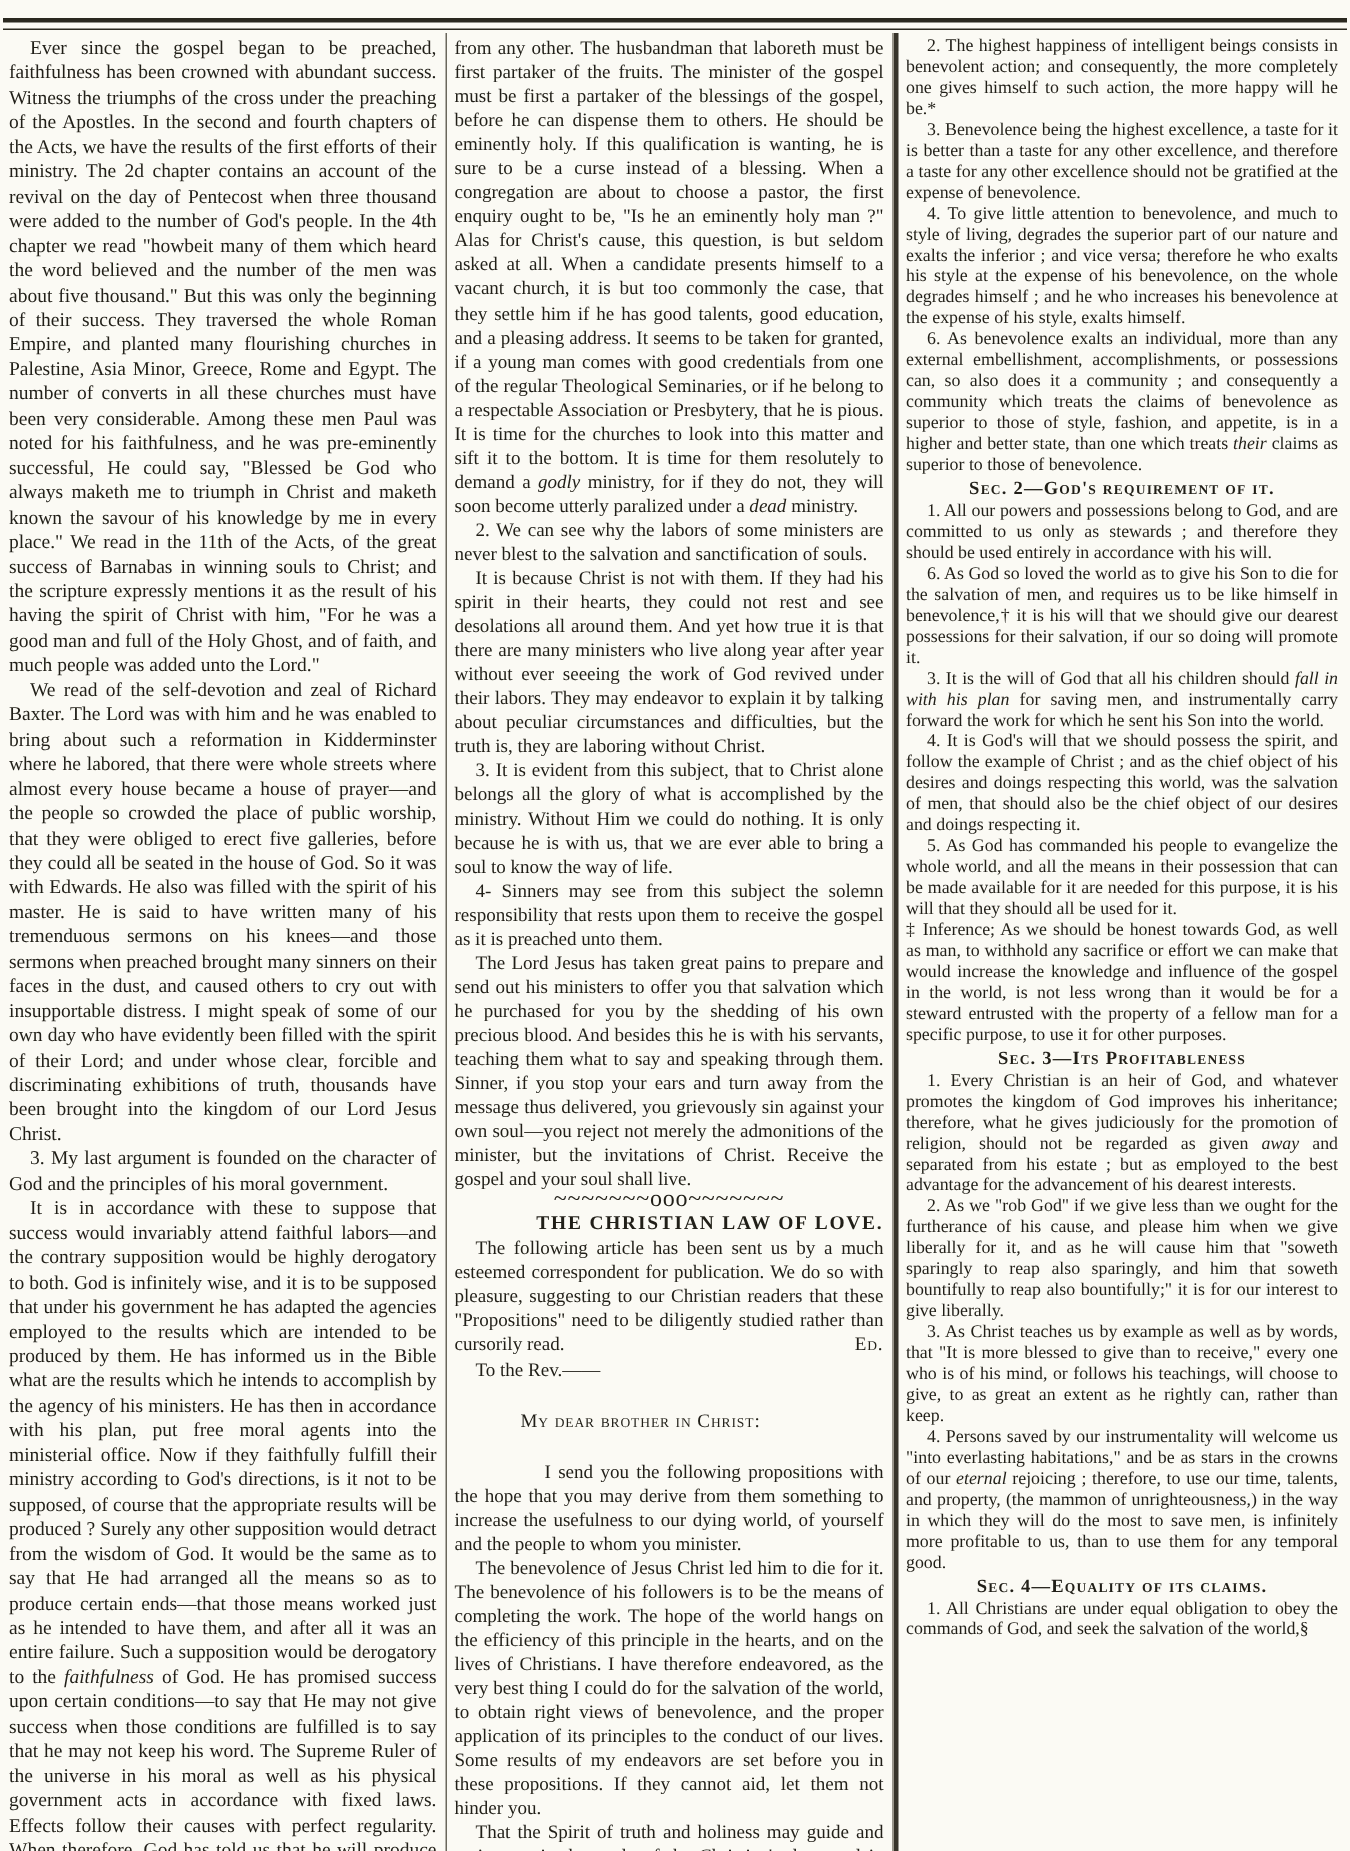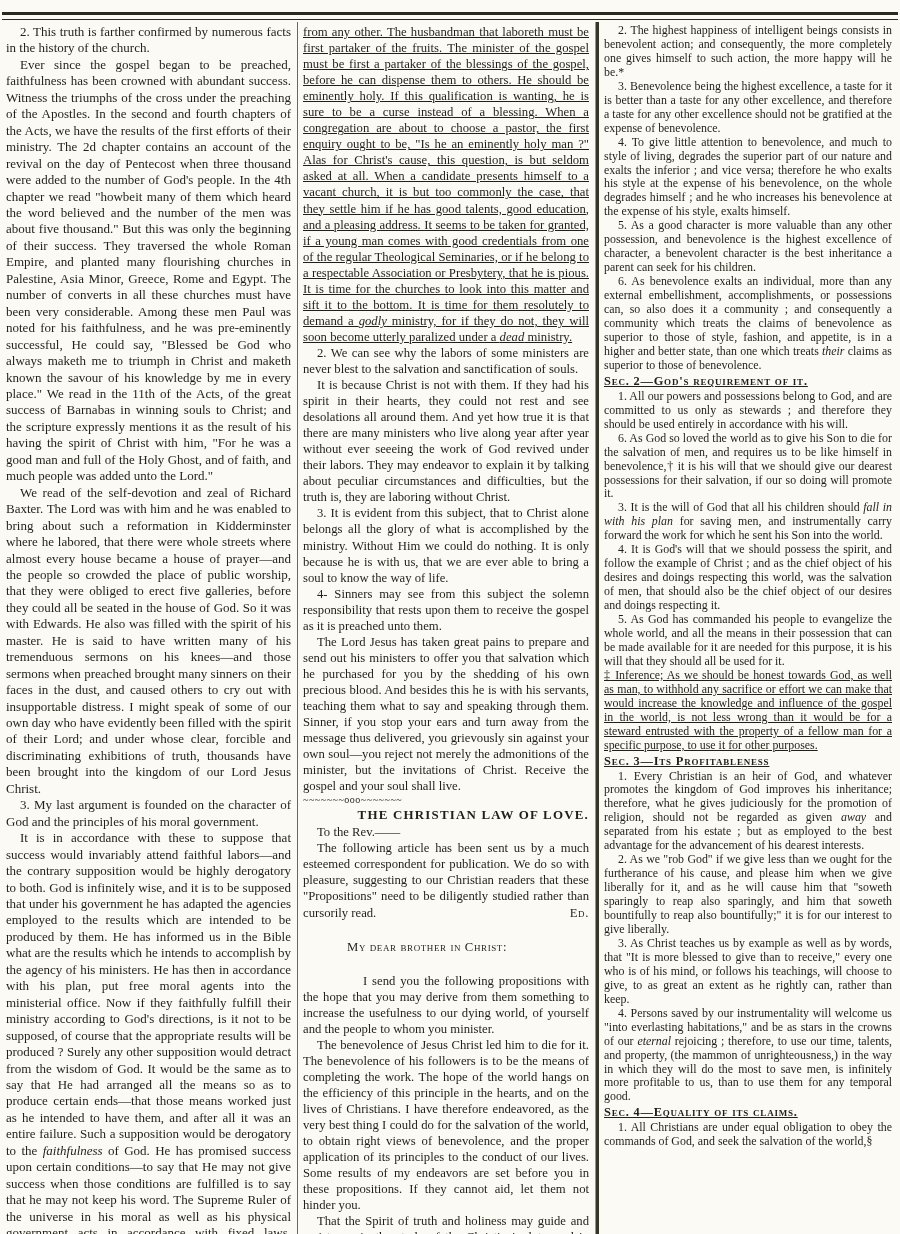--- a/index.html
+++ b/index.html
@@ -15,71 +15,69 @@
     border-top:3px solid #2a281f;border-bottom:1px solid #2a281f;
   }
   .columns{display:flex;align-items:stretch;padding:0 1px;}
   .col{box-sizing:border-box;text-align:justify;padding:2px 6px 0 5px;}
   .col-left{width:296px;font-size:13px;line-height:16.45px;}
   .col-middle{width:297px;font-size:12.7px;line-height:16.05px;}
   .col-right{width:299px;font-size:11.9px;line-height:13.95px;}
   .divider{width:1px;background:#6a675c;}
   .divider.heavy{width:3px;background:#37342a;border-left:1px solid #9a968a;}
   p.paragraph{margin:0;text-indent:14px;}
-  p.paragraph.noindent{text-indent:0;text-decoration:underline;}
+  p.paragraph.noindent{text-indent:0;}
   p.paragraph.bigindent{text-indent:60px;}
   h3.heading-caps{
     margin:1px 0;text-align:right;font-variant:small-caps;
     font-weight:bold;letter-spacing:1.2px;font-size:1.02em;
   }
   h4.subheading{
-    margin:2px 0 1px 0;font-variant:small-caps;
-    font-weight:600;letter-spacing:0.8px;font-size:1.04em;text-decoration:underline;
+    margin:2px 0 1px 0;text-align:center;font-variant:small-caps;
+    font-weight:600;letter-spacing:0.8px;font-size:1.04em;
   }
-  .ornament{letter-spacing:0.5px;line-height:12px;font-size:10px;}
+  .ornament{text-align:center;letter-spacing:0.5px;line-height:12px;font-size:16px;}
   p.salutation{margin:18px;text-indent:26px;font-variant:small-caps;letter-spacing:0.6px;}
   .ed-sig{float:right;font-variant:small-caps;letter-spacing:0.6px;}
   i{font-style:italic;}
 </style>
 </head>
 <body>
 
 <div class="page">
   <div class="top-rule"></div>
   <div class="columns">
     <div class="col col-left" id="col-0">
-        <p class="paragraph">2. This truth is farther confirmed by numerous facts in the history of the church.</p>
         <p class="paragraph">Ever since the gospel began to be preached, faithfulness has been crowned with abundant success.  Witness the triumphs of the cross under the preaching of the Apostles.  In the second and fourth chapters of the Acts, we have the results of the first efforts of their ministry.  The 2d chapter contains an account of the revival on the day of Pentecost when three thousand were added to the number of God's people.  In the 4th chapter we read "howbeit many of them which heard the word believed and the number of the men was about five thousand."  But this was only the beginning of their success.  They traversed the whole Roman Empire, and planted many flourishing churches in Palestine, Asia Minor, Greece, Rome and Egypt. The number of converts in all these churches must have been very considerable.  Among these men Paul was noted for his faithfulness, and he was pre-eminently successful,  He could say, "Blessed be God who always maketh me to triumph in Christ and maketh known the savour of his knowledge by me in every place."  We read in the 11th of the Acts, of the great success of Barnabas in winning souls to Christ; and the scripture expressly mentions it as the result of his having the spirit of Christ with him, "For he was a good man and full of the Holy Ghost, and of faith, and much people was added unto the Lord."</p>
         <p class="paragraph">We read of the self-devotion and zeal of Richard Baxter.  The Lord was with him and he was enabled to bring about such a reformation in Kidderminster where he labored, that there were whole streets where almost every house became a house of prayer—and the people so crowded the place of public worship, that they were obliged to erect five galleries, before they could all be seated in the house of God.  So it was with Edwards.  He also was filled with the spirit of his master.  He is said to have written many of his tremenduous sermons on his knees—and those sermons when preached brought many sinners on their faces in the dust, and caused others to cry out with insupportable distress.  I might speak of some of our own day who have evidently been filled with the spirit of their Lord; and under whose clear, forcible and discriminating exhibitions of truth, thousands have been brought into the kingdom of our Lord Jesus Christ.</p>
         <p class="paragraph">3. My last argument is founded on the character of God and the principles of his moral government.</p>
         <p class="paragraph">It is in accordance with these to suppose that success would invariably attend faithful labors—and the contrary supposition would be highly derogatory to both.  God is infinitely wise, and it is to be supposed that under his government he has adapted the agencies employed to the results which are intended to be produced by them.  He has informed us in the Bible what are the results which he intends to accomplish by the agency of his ministers.  He has then in accordance with his plan, put free moral agents into the ministerial office.  Now if they faithfully fulfill their ministry according to God's directions, is it not to be supposed, of course that the appropriate results will be produced ?  Surely any other supposition would detract from the wisdom of God.  It would be the same as to say that He had arranged all the means so as to produce certain ends—that those means worked just as he intended to have them, and after all it was an entire failure.  Such a supposition would be derogatory to the <i>faithfulness</i> of God.  He has promised success upon certain conditions—to say that He may not give success when those conditions are fulfilled is to say that he may not keep his word.  The Supreme Ruler of the universe in his moral as well as his physical government acts in accordance with fixed laws. Effects follow their causes with perfect regularity. When therefore, God has told us that he will produce certain effects, when certain causes are put in operation, we are not to suppose that there are contingences and doubts—that it may be, or may not be.  Such sentiments would, and where they exist, do, destroy all inducement to faithful labor.</p>
       </div>
     <div class="divider"></div>
     <div class="col col-middle" id="col-1">
         <p class="paragraph noindent">from any other.  The husbandman that laboreth must be first partaker of the fruits.  The minister of the gospel must be first a partaker of the blessings of the gospel, before he can dispense them to others.  He should be eminently holy.  If this qualification is wanting, he is sure to be a curse instead of a blessing. When a congregation are about to choose a pastor, the first enquiry ought to be, "Is he an eminently holy man ?"  Alas for Christ's cause, this question, is but seldom asked at all.  When a candidate presents himself to a vacant church, it is but too commonly the case, that they settle him if he has good talents, good education, and a pleasing address.  It seems to be taken for granted, if a young man comes with good credentials from one of the regular Theological Seminaries, or if he belong to a respectable Association or Presbytery, that he is pious.  It is time for the churches to look into this matter and sift it to the bottom.  It is time for them resolutely to demand a <i>godly</i> ministry, for if they do not, they will soon become utterly paralized under a <i>dead</i> ministry.</p>
         <p class="paragraph">2. We can see why the labors of some ministers are never blest to the salvation and sanctification of souls.</p>
         <p class="paragraph">It is because Christ is not with them.  If they had his spirit in their hearts, they could not rest and see desolations all around them.  And yet how true it is that there are many ministers who live along year after year without ever seeeing the work of God revived under their labors.  They may endeavor to explain it by talking about peculiar circumstances and difficulties, but the truth is, they are laboring without Christ.</p>
         <p class="paragraph">3. It is evident from this subject, that to Christ alone belongs all the glory of what is accomplished by the ministry.  Without Him we could do nothing.  It is only because he is with us, that we are ever able to bring a soul to know the way of life.</p>
         <p class="paragraph">4- Sinners may see from this subject the solemn responsibility that rests upon them to receive the gospel as it is preached unto them.</p>
         <p class="paragraph">The Lord Jesus has taken great pains to prepare and send out his ministers to offer you that salvation which he purchased for you by the shedding of his own precious blood.  And besides this he is with his servants, teaching them what to say and speaking through them. Sinner, if you stop your ears and turn away from the message thus delivered, you grievously sin against your own soul—you reject not merely the admonitions of the minister, but the invitations of Christ.  Receive the gospel and your soul shall live.</p>
         <div class="ornament">~~~~~~~ooo~~~~~~~</div>
         <h3 class="heading-caps">THE CHRISTIAN LAW OF LOVE.</h3>
+        <p class="paragraph">The following article has been sent us by a much esteemed correspondent for publication.  We do so with pleasure, suggesting to our Christian readers that these "Propositions" need to be diligently studied rather than cursorily read.<span class="ed-sig">Ed.</span></p>
         <p class="paragraph">To the Rev.——</p>
-        <p class="paragraph">The following article has been sent us by a much esteemed correspondent for publication.  We do so with pleasure, suggesting to our Christian readers that these "Propositions" need to be diligently studied rather than cursorily read.<span class="ed-sig">Ed.</span></p>
         <p class="salutation">My dear brother in Christ:</p>
         <p class="paragraph bigindent">I send you the following propositions with the hope that you may derive from them something to increase the usefulness to our dying world, of yourself and the people to whom you minister.</p>
         <p class="paragraph">The benevolence of Jesus Christ led him to die for it. The benevolence of his followers is to be the means of completing the work.  The hope of the world hangs on the efficiency of this principle in the hearts, and on the lives of Christians.  I have therefore endeavored, as the very best thing I could do for the salvation of the world, to obtain right views of benevolence, and the proper application of its principles to the conduct of our lives.  Some results of my endeavors are set before you in these propositions.  If they cannot aid, let them not hinder you.</p>
         <p class="paragraph">That the Spirit of truth and holiness may guide and assist you in the study of the Christian's duty, and in your labors to promote the practice of it, is the prayer of</p>
       </div>
     <div class="divider heavy"></div>
     <div class="col col-right" id="col-2">
         <p class="paragraph">2. The highest happiness of intelligent beings consists in benevolent action; and consequently, the more completely one gives himself to such action, the more happy will he be.*</p>
         <p class="paragraph">3. Benevolence being the highest excellence, a taste for it is better than a taste for any other excellence, and therefore a taste for any other excellence should not be gratified at the expense of benevolence.</p>
         <p class="paragraph">4. To give little attention to benevolence, and much to style of living, degrades the superior part of our nature and exalts the inferior ; and vice versa; therefore he who exalts his style at the expense of his benevolence, on the whole degrades himself ; and he who increases his benevolence at the expense of his style, exalts himself.</p>
-        <p class="paragraph">5. As a good character is more valuable than any other possession, and benevolence is the highest excellence of character, a benevolent character is the best inheritance a parent can seek for his children.</p>
         <p class="paragraph">6. As benevolence exalts an individual, more than any external embellishment, accomplishments, or possessions can, so also does it a community ; and consequently a community which treats the claims of benevolence as superior to those of style, fashion, and appetite, is in a higher and better state, than one which treats <i>their</i> claims as superior to those of benevolence.</p>
         <h4 class="subheading">Sec. 2—God's requirement of it.</h4>
         <p class="paragraph">1. All our powers and possessions belong to God, and are committed to us only as stewards ; and therefore they should be used entirely in accordance with his will.</p>
         <p class="paragraph">6. As God so loved the world as to give his Son to die for the salvation of men, and requires us to be like himself in benevolence,† it is his will that we should give our dearest possessions for their salvation, if our so doing will promote it.</p>
         <p class="paragraph">3. It is the will of God that all his children should <i>fall in with his plan</i> for saving men, and instrumentally carry forward the work for which he sent his Son into the world.</p>
         <p class="paragraph">4. It is God's will that we should possess the spirit, and follow the example of Christ ; and as the chief object of his desires and doings respecting this world, was the salvation of men, that should also be the chief object of our desires and doings respecting it.</p>
         <p class="paragraph">5. As God has commanded his people to evangelize the whole world, and all the means in their possession that can be made available for it are needed for this purpose, it is his will that they should all be used for it.</p>
         <p class="paragraph noindent">‡ Inference;  As we should be honest towards God, as well as man, to withhold any sacrifice or effort we can make that would increase the knowledge and influence of the gospel in the world, is not less wrong than it would be for a steward entrusted with the property of a fellow man for a specific purpose, to use it for other purposes.</p>
         <h4 class="subheading">Sec. 3—Its Profitableness</h4>
         <p class="paragraph">1. Every Christian is an heir of God, and whatever promotes the kingdom of God improves his inheritance; therefore, what he gives judiciously for the promotion of religion, should not be regarded as given <i>away</i> and separated from his estate ; but as employed to the best advantage for the advancement of his dearest interests.</p>

